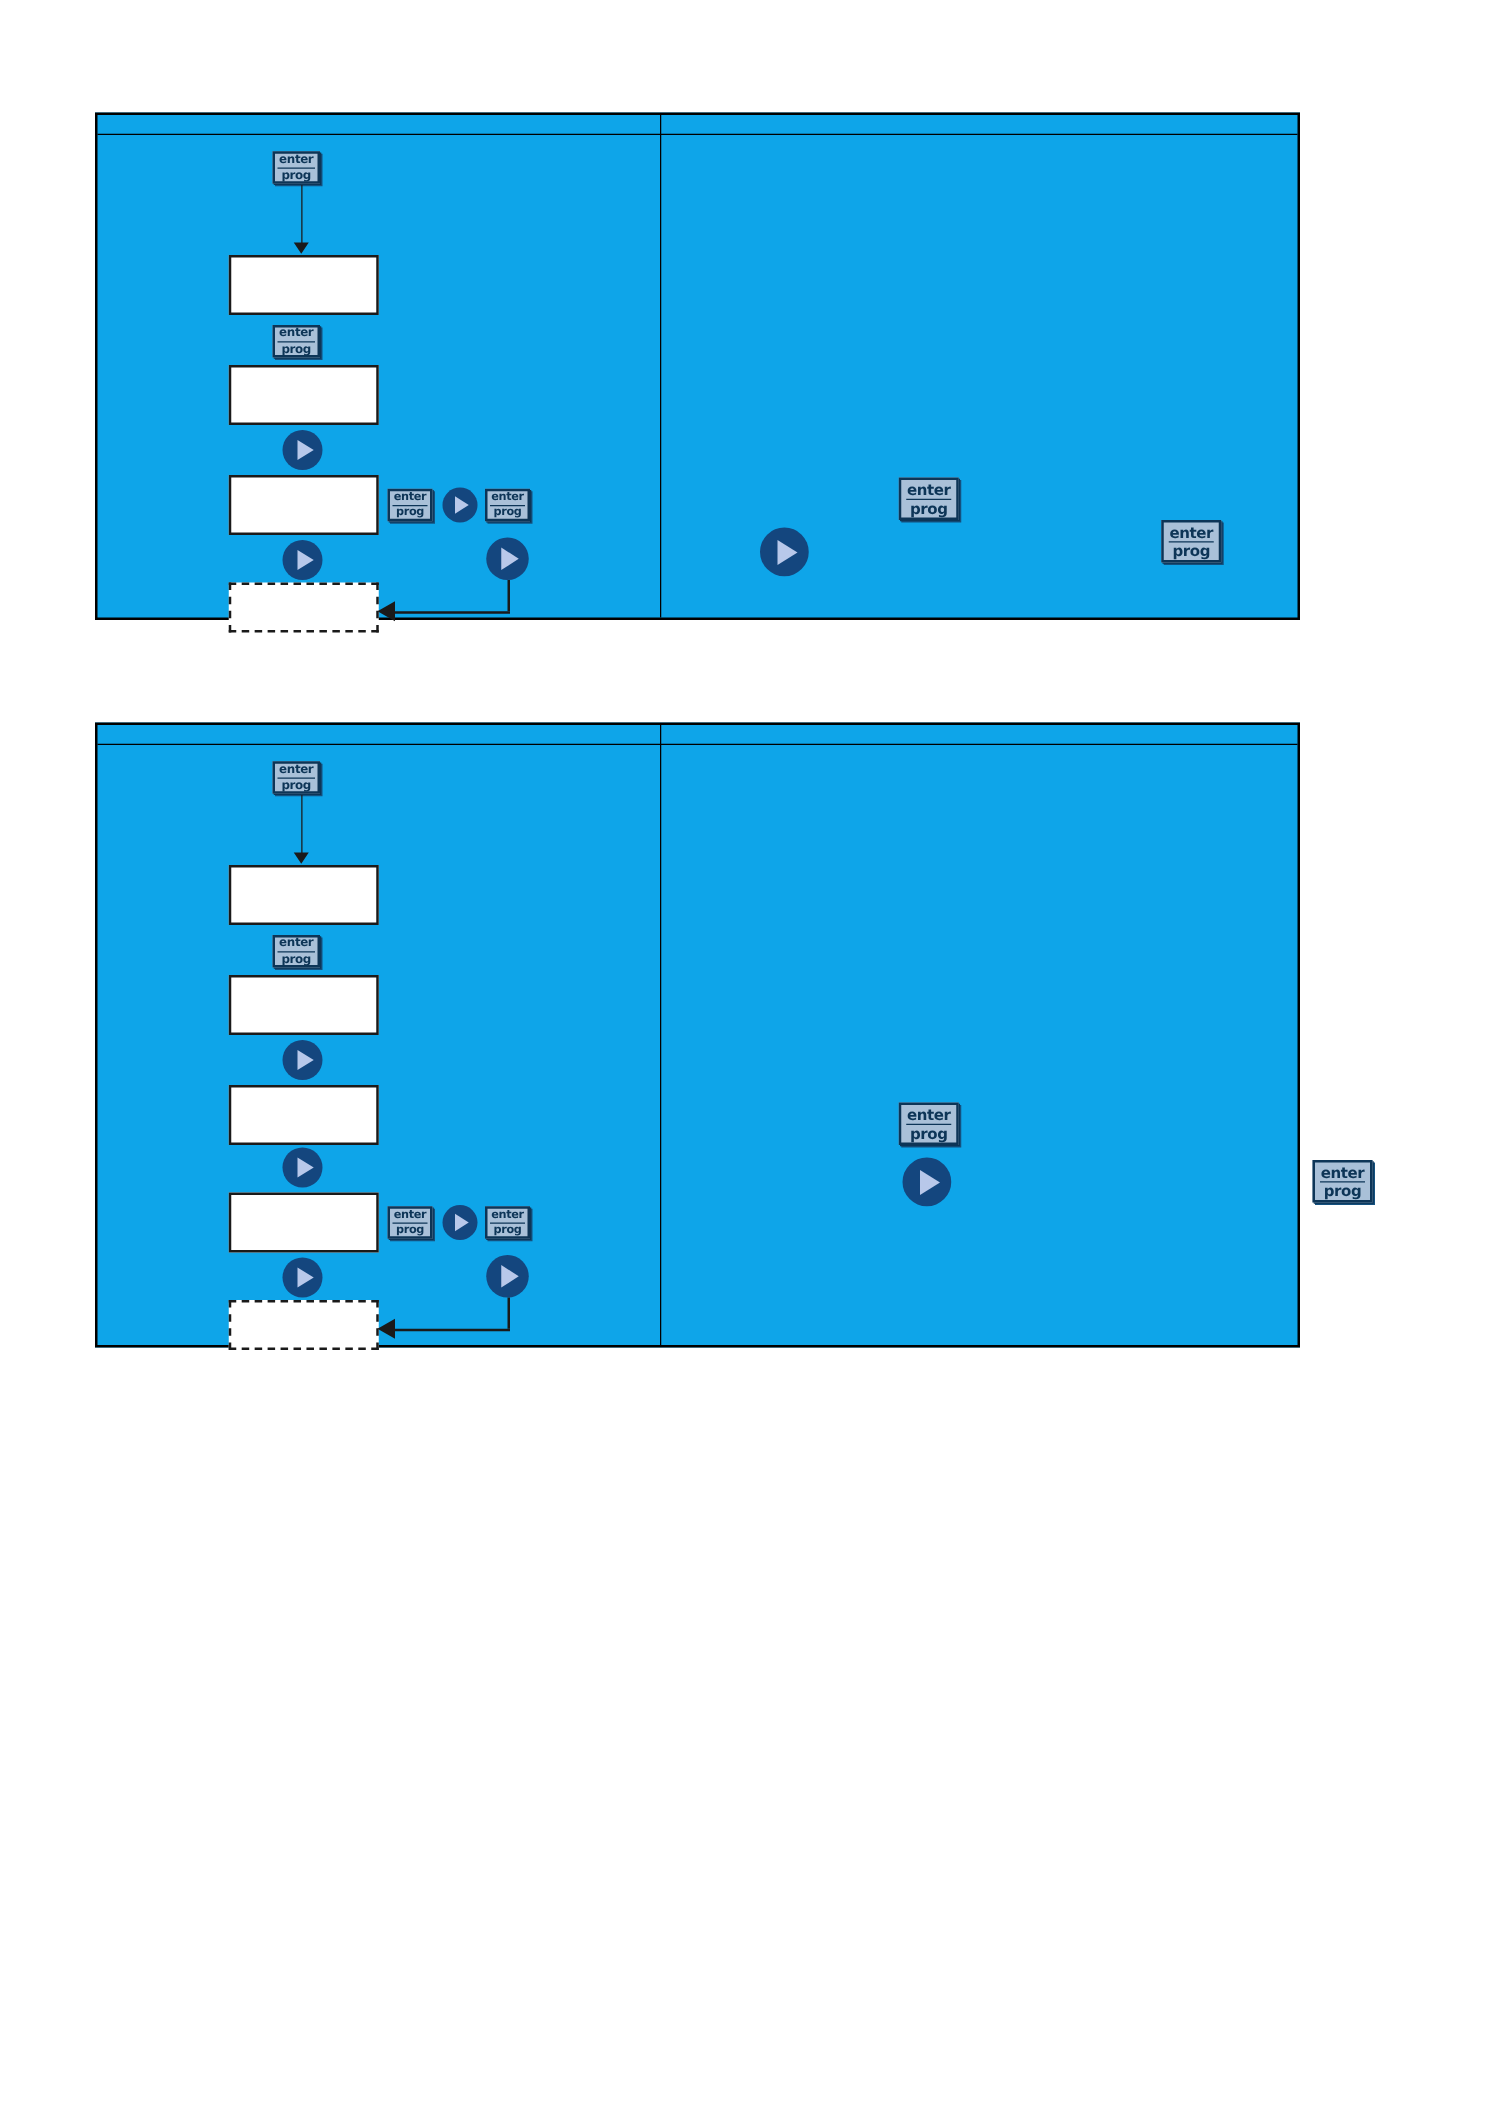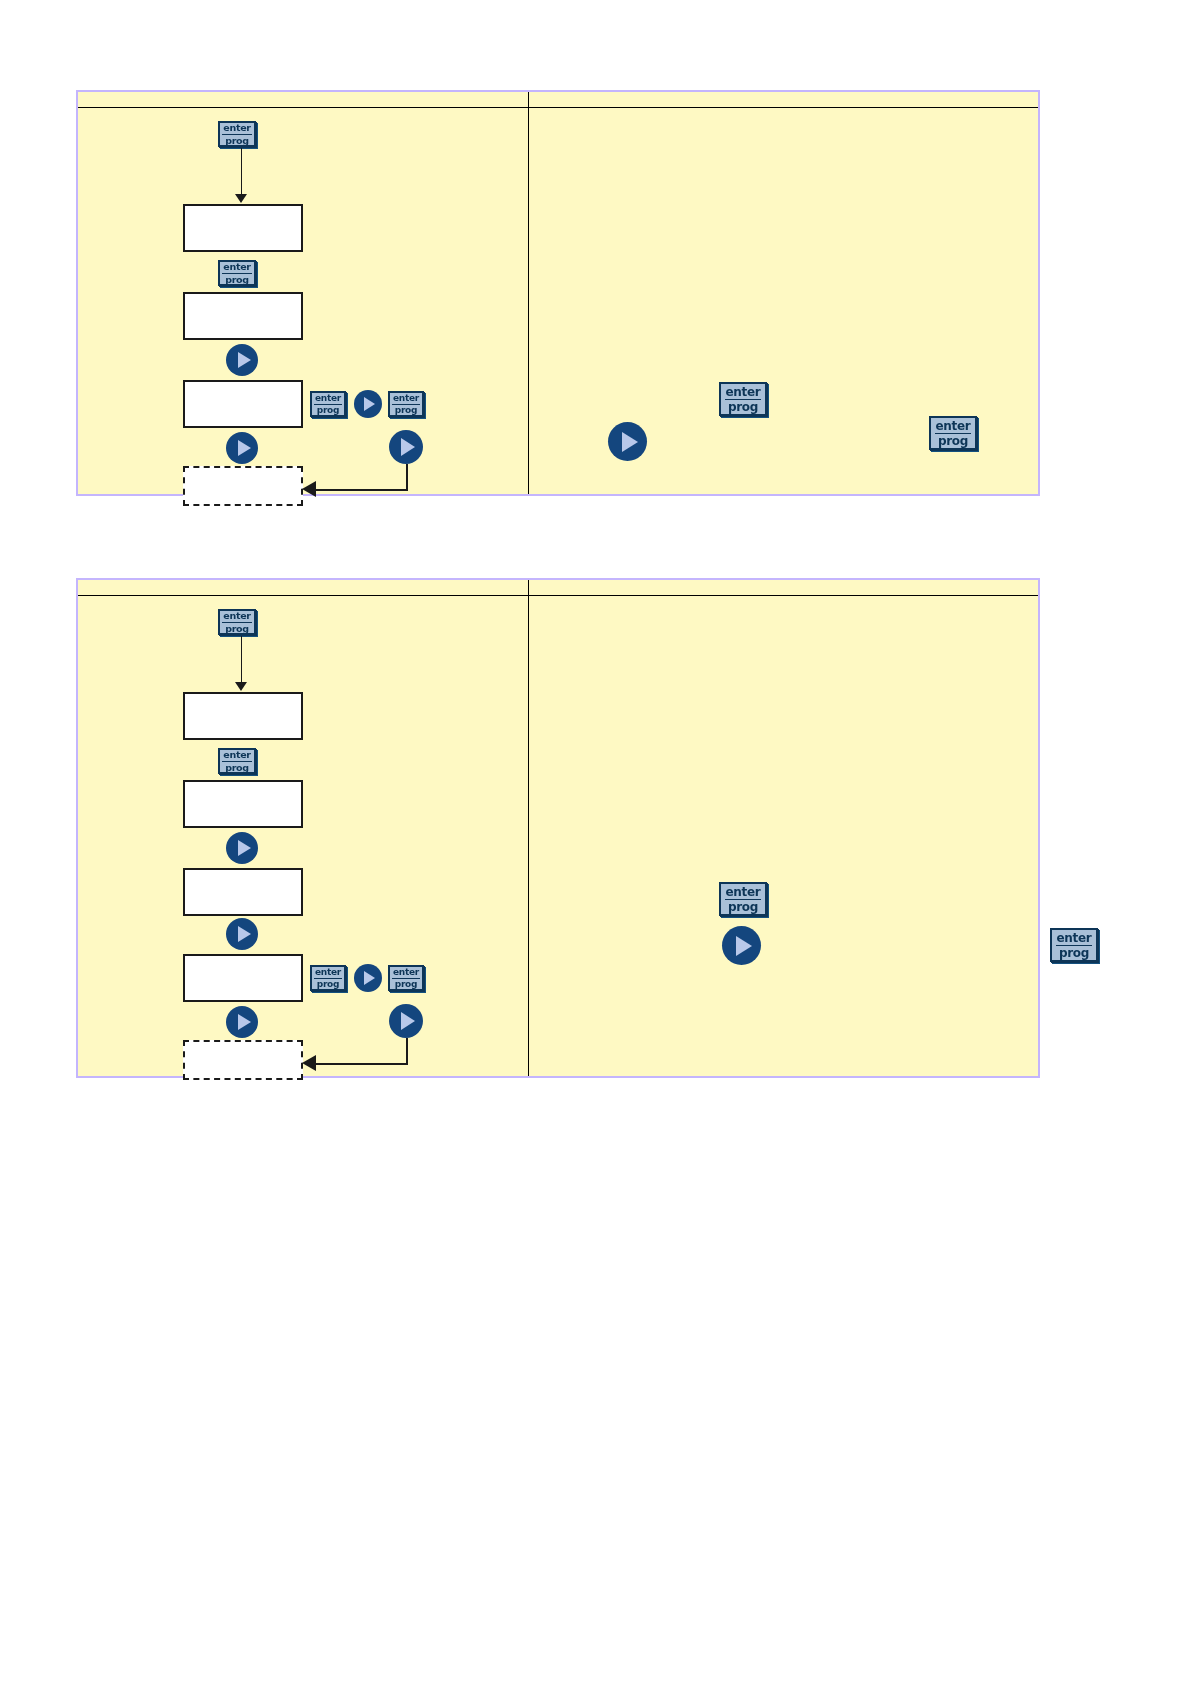--- a/index.html
+++ b/index.html
@@ -5,21 +5,21 @@
 <style>
   html,body{margin:0;padding:0;background:#ffffff;}
   body{
     width:1190px;height:1684px;position:relative;
     font-family:"Liberation Sans", sans-serif;
     -webkit-font-smoothing:none;
   }
   .page{position:absolute;left:0;top:0;width:1190px;height:1684px;overflow:hidden;}
 
   
-  .panel{position:absolute;border:2px solid #c4b5fd;box-sizing:border-box;background:#fef9c3;}
+  .panel{position:absolute;border:2px solid #000000;box-sizing:border-box;background:#0ea5e9;}
   .panel .hdr{position:absolute;left:0;top:0;right:0;height:16px;border-bottom:1px solid #000;box-sizing:border-box;}
   .panel .vsplit{position:absolute;top:0;bottom:0;width:0;border-left:1px solid #000;}
   .panel .hdr-cell{position:absolute;top:0;height:16px;line-height:16px;font-size:10px;color:#000;padding-left:4px;box-sizing:border-box;}
   .cell-body{position:absolute;}
 
   
   .dbox{position:absolute;border:2px solid #1a1a1a;background:#fff;box-sizing:border-box;}
   .dbox .txt{display:block;width:100%;height:100%;font-size:11px;line-height:1.15;color:#000;text-align:center;padding-top:4px;box-sizing:border-box;}
   .dbox.dashed{border:2px dashed #1a1a1a;}
 

